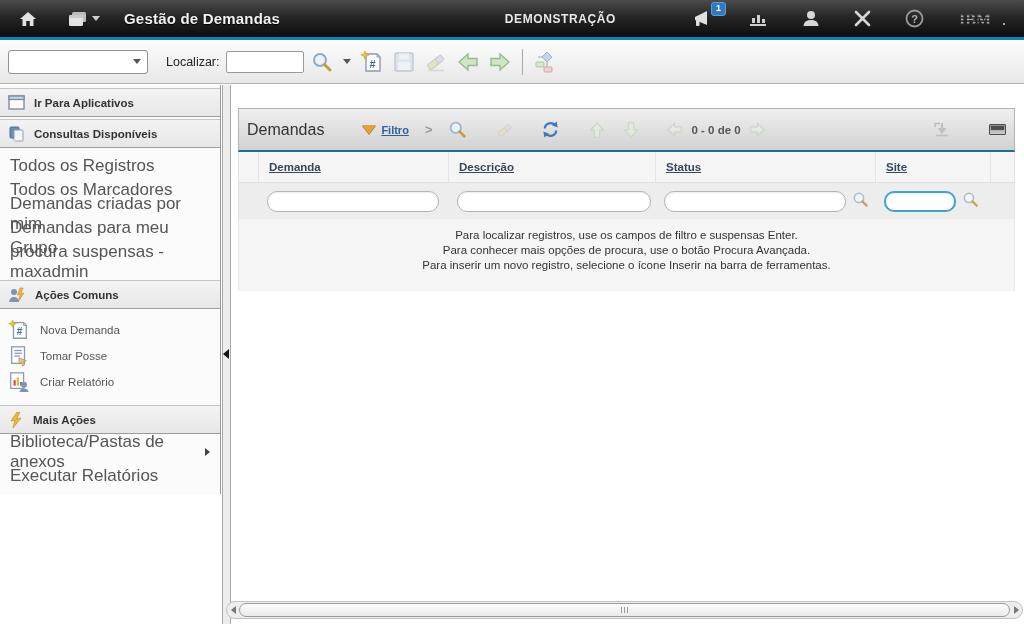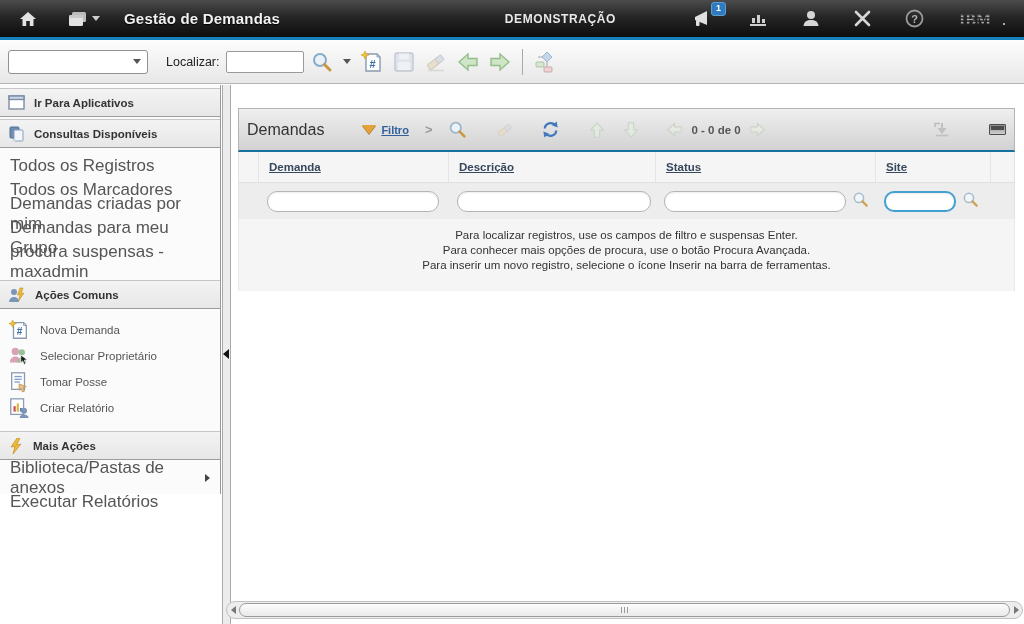--- a/index.html
+++ b/index.html
@@ -303,30 +303,20 @@
       <svg width="22" height="22" viewBox="0 0 24 24">
         <path d="M6 4 H17 L20 7 V21 H6 Z" fill="#fff" stroke="#8a9ab0" stroke-width="1.4"></path>
         <path d="M17 4 L17 7 L20 7 Z" fill="#d7e0ec" stroke="#8a9ab0" stroke-width="1"></path>
         <text x="12.5" y="17.5" text-anchor="middle" font-size="11" font-weight="bold" fill="#3c6ea5" font-family="Liberation Sans,sans-serif">#</text>
         <path d="M5 1 L6.2 3.8 L9 5 L6.2 6.2 L5 9 L3.8 6.2 L1 5 L3.8 3.8 Z" fill="#f0c23c" stroke="#c79a1e" stroke-width=".6"></path>
       </svg>
       <span>Nova Demanda</span>
     </div>
     <div class="side-action">
       <svg width="22" height="22" viewBox="0 0 24 24">
-        <circle cx="8" cy="7" r="4" fill="#d8a3b4"></circle>
-        <path d="M2 19 C2.5 14 5.5 12.5 8 12.5 C10.5 12.5 13.5 14 14 19 Z" fill="#d8a3b4"></path>
-        <circle cx="15" cy="8" r="3.5" fill="#9cc09a"></circle>
-        <path d="M10 19 C10.4 15 13 13.5 15 13.5 C17 13.5 19.6 15 20 19 Z" fill="#9cc09a"></path>
-        <path d="M14 11 L21 16 L17.8 16.6 L19.4 20.4 L17.6 21.2 L16 17.4 L13.8 19.4 Z" fill="#1a1a1a" stroke="#fff" stroke-width=".8"></path>
-      </svg>
-      <span>Selecionar Proprietário</span>
-    </div>
-    <div class="side-action">
-      <svg width="22" height="22" viewBox="0 0 24 24">
         <rect x="4" y="2" width="14" height="18" fill="#fff" stroke="#8a9ab0" stroke-width="1.4"></rect>
         <line x1="7" y1="6" x2="15" y2="6" stroke="#7d9cc4" stroke-width="1.4"></line>
         <line x1="7" y1="9" x2="15" y2="9" stroke="#7d9cc4" stroke-width="1.4"></line>
         <line x1="7" y1="12" x2="13" y2="12" stroke="#7d9cc4" stroke-width="1.4"></line>
         <path d="M12 14 L20 17 L16.5 18 L18 22 L15.8 22.8 L14.4 19 L12.2 21 Z" fill="#e8c28f" stroke="#b88f4e" stroke-width=".8"></path>
       </svg>
       <span>Tomar Posse</span>
     </div>
     <div class="side-action">
       <svg width="22" height="22" viewBox="0 0 24 24">

